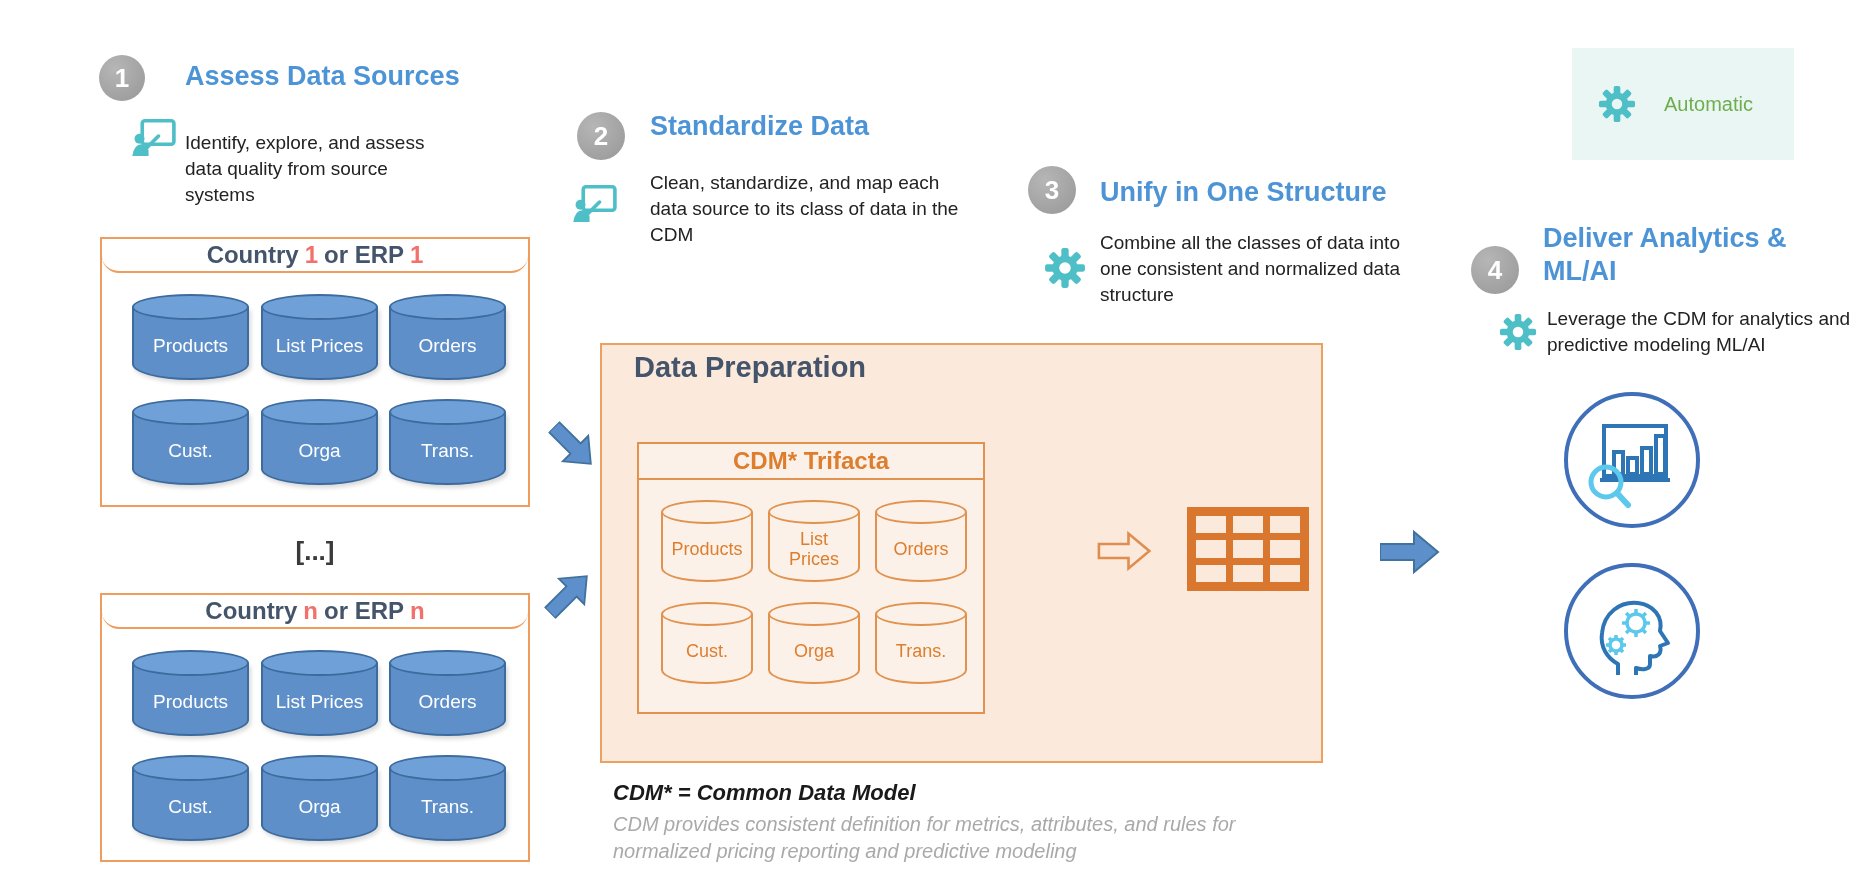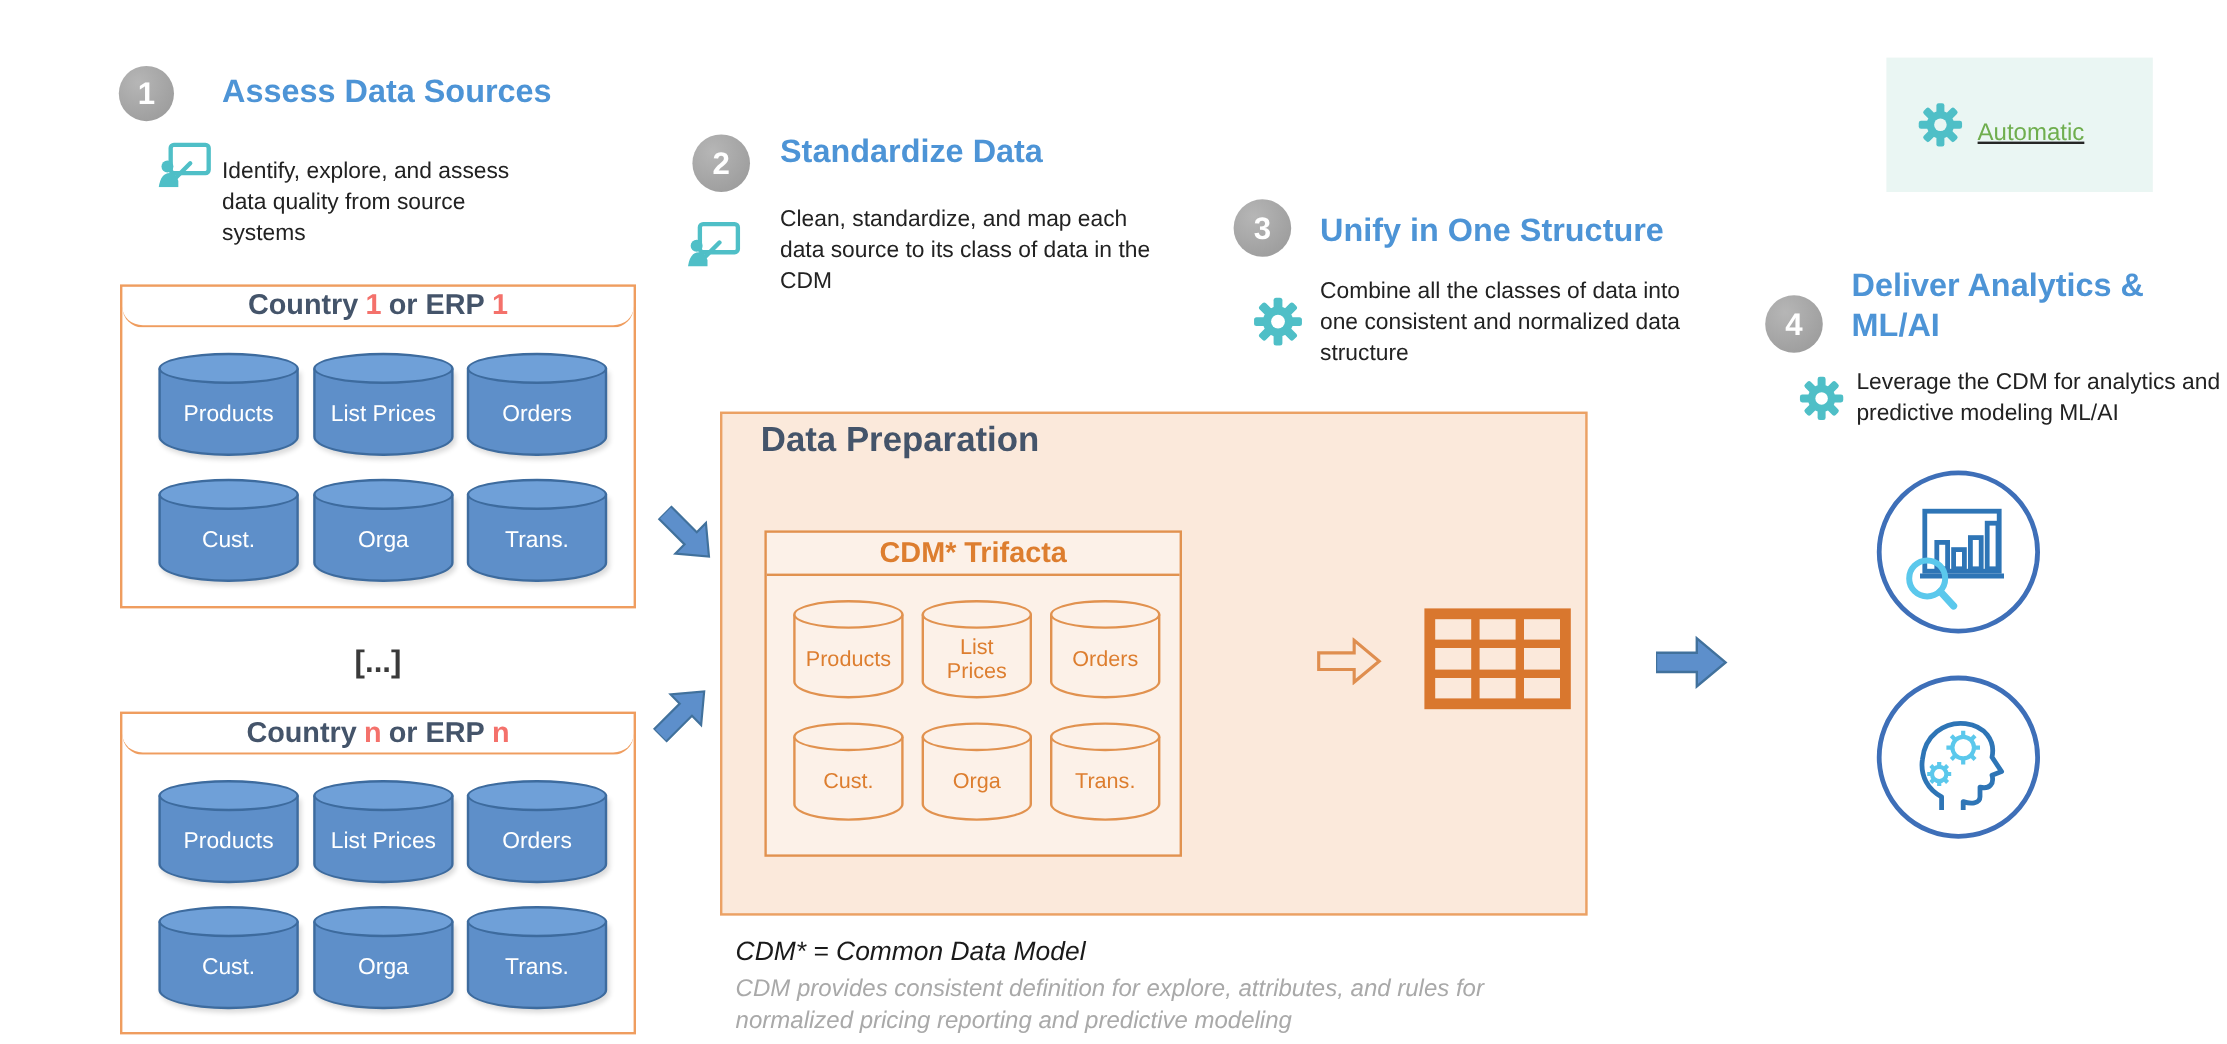--- a/index.html
+++ b/index.html
@@ -17,21 +17,21 @@
   
   .stepnum{width:48px;height:48px;border-radius:50%;color:#fff;font-size:26px;font-weight:bold;
            display:flex;align-items:center;justify-content:center;
            background:radial-gradient(circle at 35% 30%, #b6b6b6, #979797);}
   .step-title{font-size:27px;font-weight:bold;color:var(--blue);line-height:33px;}
   .step-desc{font-size:19px;line-height:26px;color:#222;}
 
   
   .legend{left:1572px;top:48px;width:222px;height:112px;background:#EAF6F3;
           display:flex;flex-direction:column;justify-content:center;gap:10px;padding-left:26px;}
-  .legend-row{display:flex;align-items:flex-end;gap:12px;text-decoration:underline;}
+  .legend-row{display:flex;align-items:center;gap:28px;}
   .legend-label{font-size:20px;color:var(--green);}
 
   
   .srcbox{width:430px;border:2px solid var(--ob);background:#fff;}
   .srcbox-header{height:34px;border-bottom:2px solid var(--ob);display:flex;align-items:center;
                  justify-content:center;font-size:24px;font-weight:bold;color:var(--navy);border-radius:17px;}
   .srcbox-header .w{margin:0 3px;}
   .srcbox-header .num{color:var(--red);margin:0 3px;}
 
   
@@ -60,21 +60,21 @@
   .cdm-header{height:36px;border-bottom:2px solid #E1924F;display:flex;align-items:center;
               justify-content:center;font-size:24px;font-weight:bold;color:var(--otext);}
 
   
   .table-icon{position:absolute;left:585px;top:162px;width:122px;height:84px;background:var(--tbl);
               display:grid;grid-template-columns:repeat(3,1fr);grid-template-rows:repeat(3,1fr);
               gap:7px;padding:9px;}
   .table-icon div{background:var(--peach);}
 
   
-  .fn-bold{font-size:22px;font-weight:normal;font-style:italic;color:#1a1a1a;}
+  .fn-bold{font-size:22px;font-weight:bold;font-style:italic;color:#1a1a1a;}
   .fn-gray{font-size:20px;font-style:italic;color:#A9A9A9;line-height:27px;}
 
   svg{display:block;}
 </style>
 </head>
 <body>
 
 <div class="abs legend">
   <div class="legend-row">
     <svg width="38" height="38" viewBox="0 0 40 40">
@@ -346,15 +346,15 @@
       <line x1="58.2" y1="88.2" x2="61" y2="91"></line>
         <line x1="49.8" y1="88.2" x2="47" y2="91"></line>
       <line x1="58.2" y1="79.8" x2="61" y2="77"></line>
         <line x1="49.8" y1="79.8" x2="47" y2="77"></line>
     </g>
   </svg>
 </div>
 
 <div class="abs fn-bold" style="left:613px;top:780px;">CDM* = Common Data Model</div>
 <div class="abs fn-gray" style="left:613px;top:811px;">
-  <div>CDM provides consistent definition for explore, attributes, and rules for</div>
+  <div>CDM provides consistent definition for metrics, attributes, and rules for</div>
   <div>normalized pricing reporting and predictive modeling</div>
 </div>
 
 </body></html>

